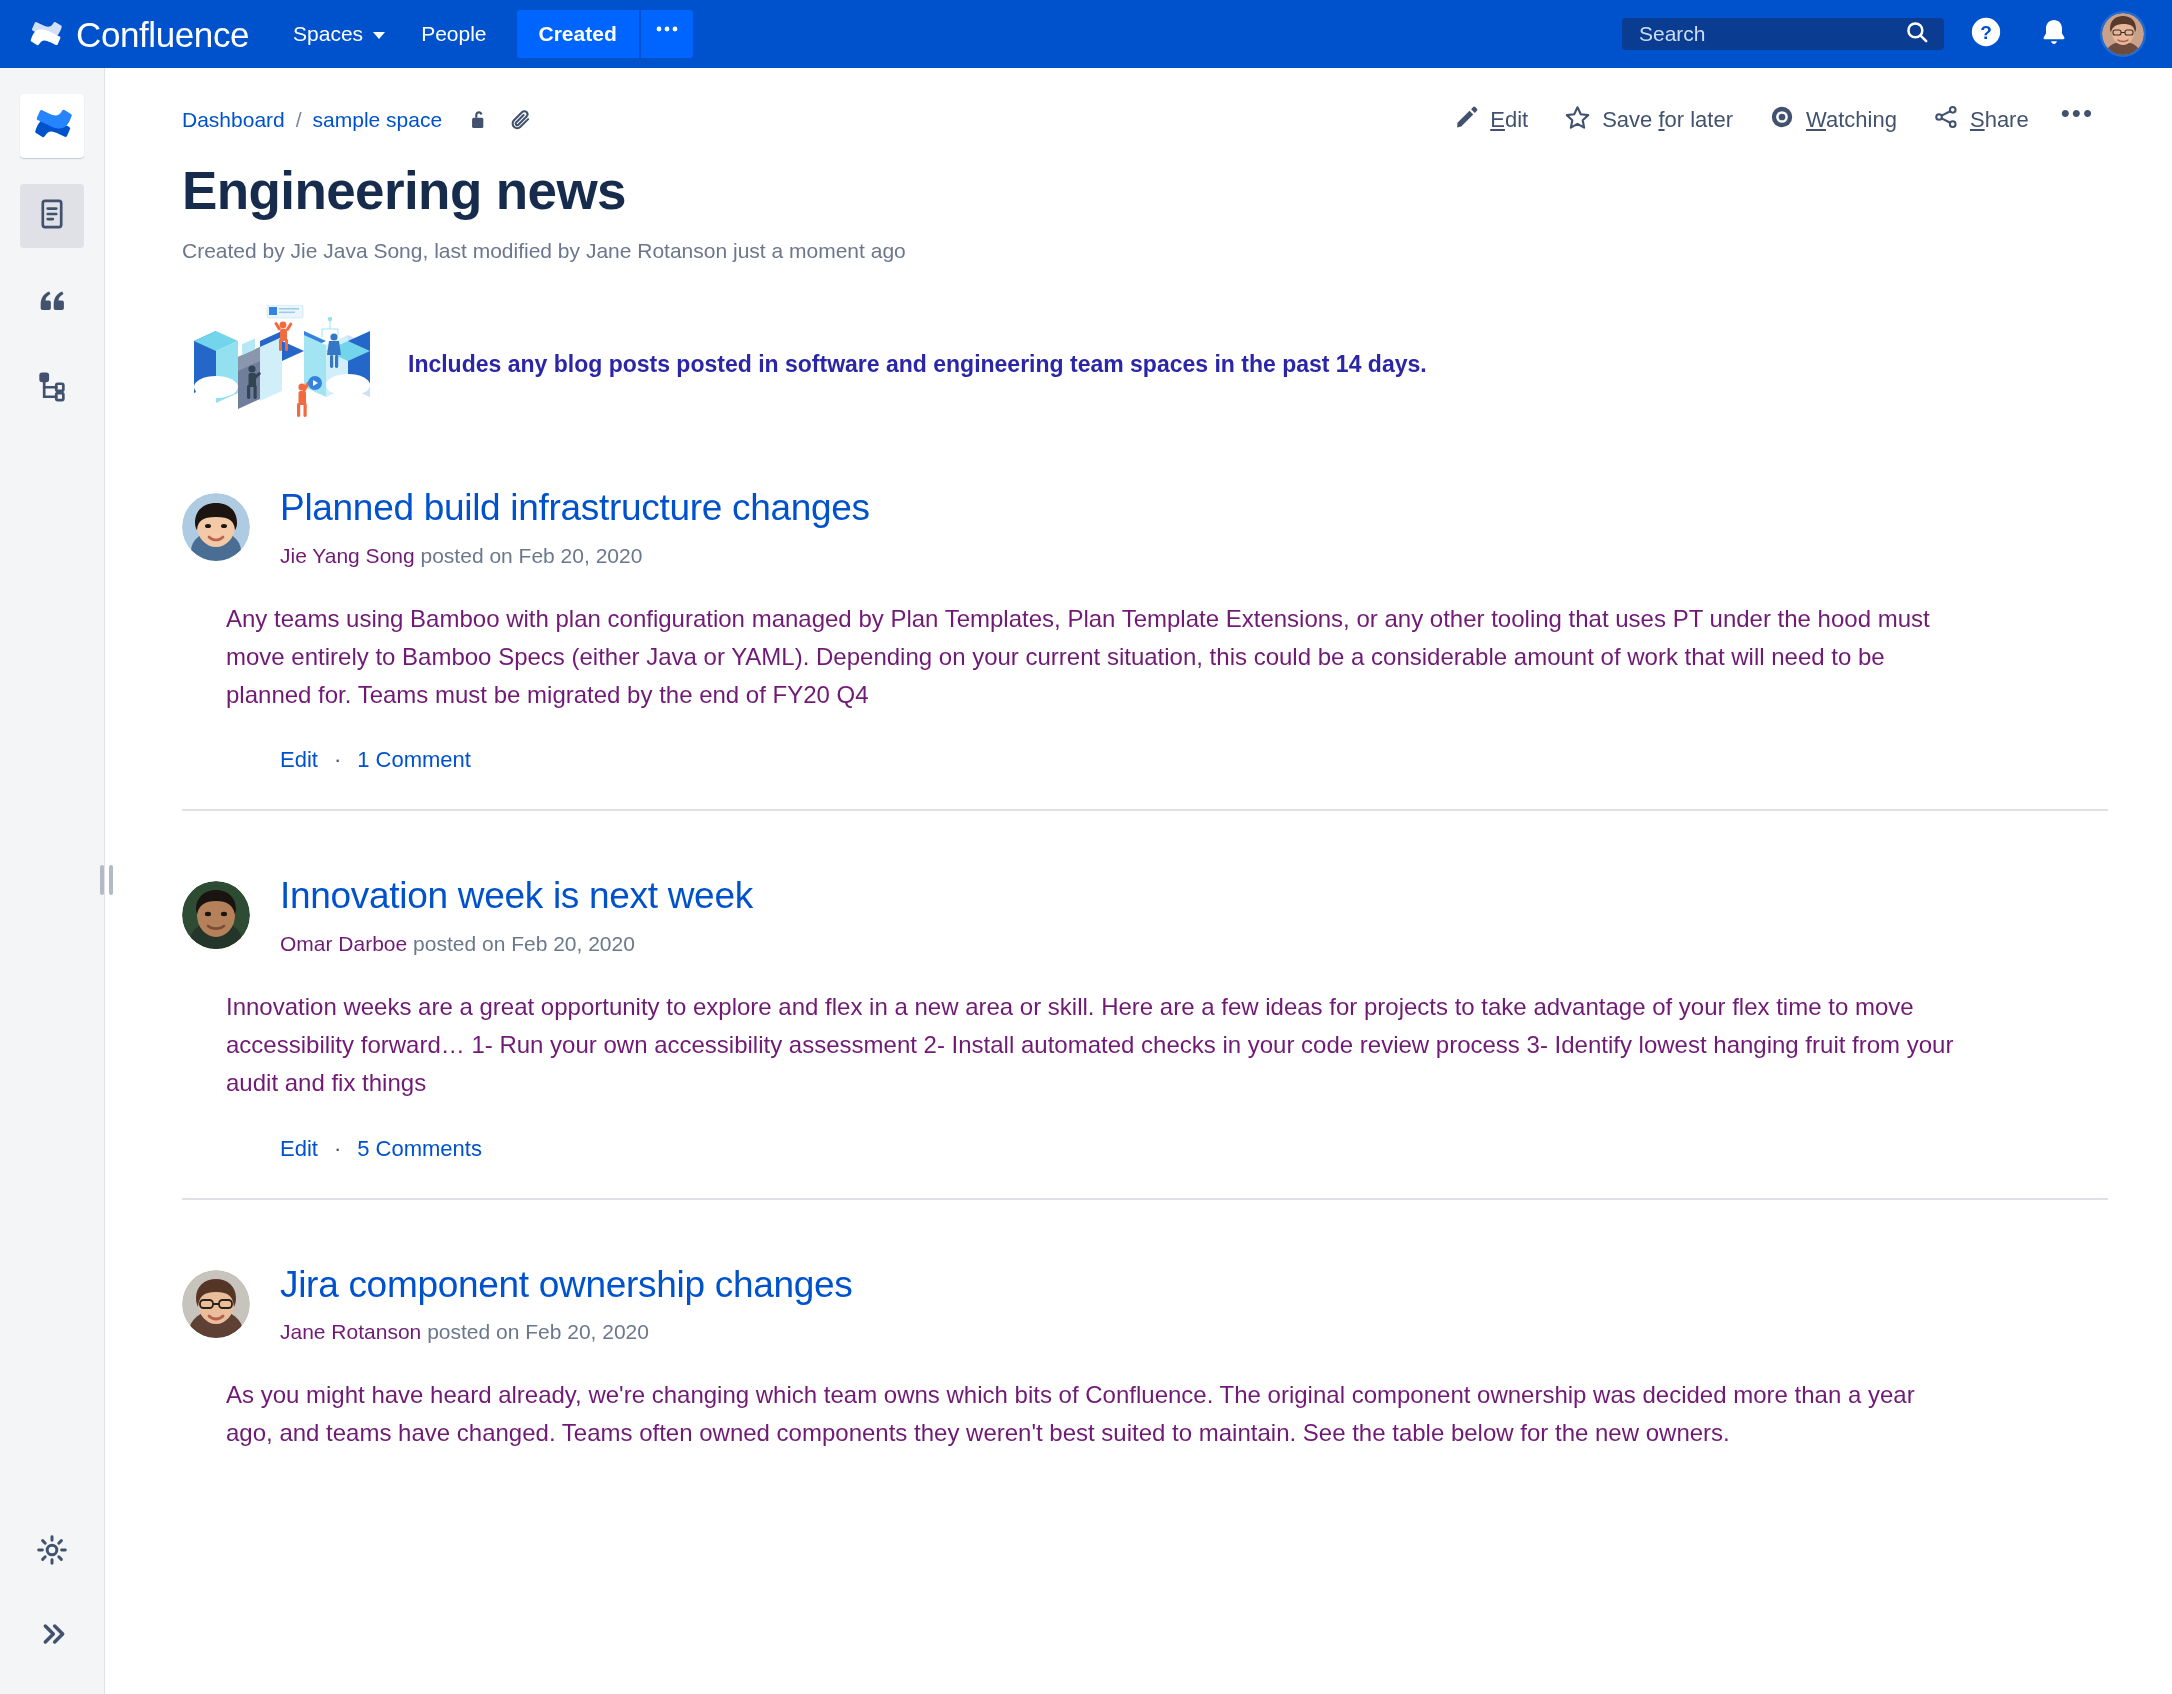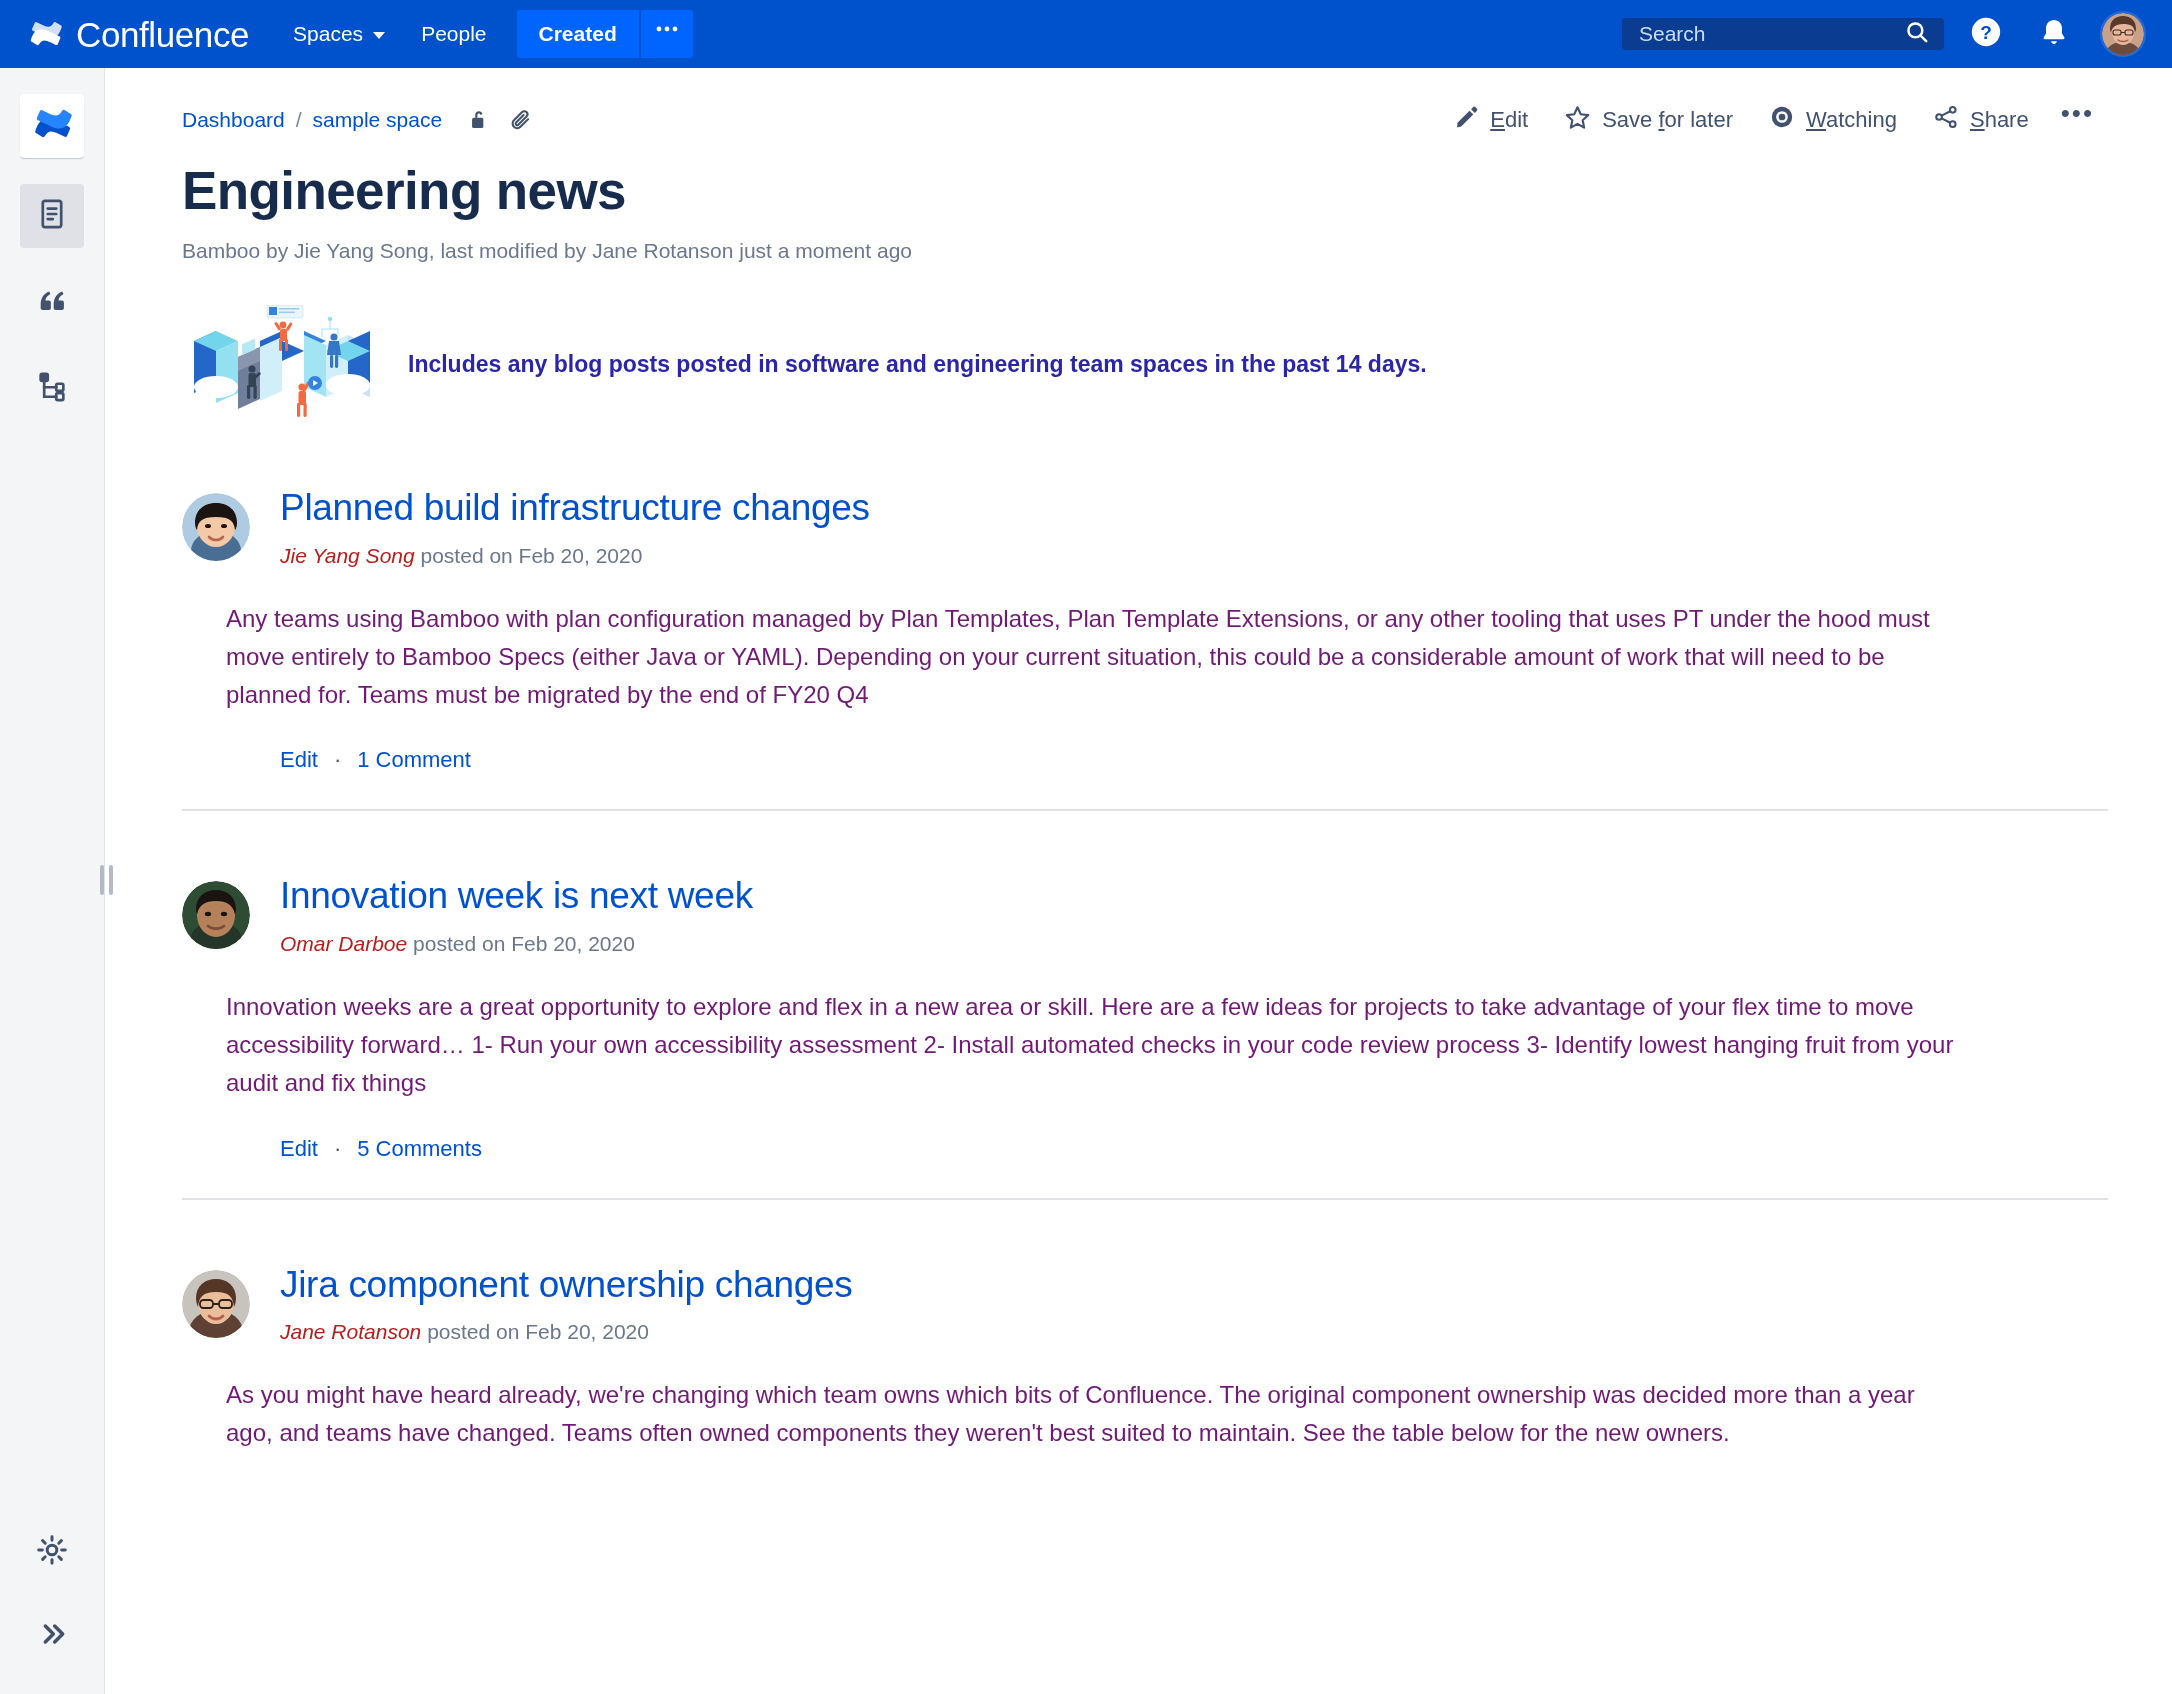--- a/index.html
+++ b/index.html
@@ -156,21 +156,21 @@
   .post { margin-top: 64px; }
   .post-head { display: flex; gap: 30px; align-items: flex-start; }
   .post-avatar { width: 68px; height: 68px; border-radius: 50%;
     flex: 0 0 auto; overflow: hidden; margin-top: 6px; }
   .post-avatar svg { display: block; }
   .post-title {
     color: #0052CC; font-size: 37px; font-weight: 400;
     letter-spacing: -0.3px; cursor: pointer; line-height: 1.12;
   }
   .post-meta { font-size: 21px; color: #6B778C; margin-top: 15px; }
-  .post-meta a { color: #b91c1c; text-decoration: none; cursor: pointer; font-style: italic; }
+  .post-meta a { color: #701a75; text-decoration: none; cursor: pointer; }
   .post-body {
     color: #701a75; font-size: 24px; line-height: 1.58;
     margin-top: 32px; margin-left: 44px; max-width: 1735px;
   }
   .post-links { margin-left: 98px; margin-top: 34px;
     display: flex; align-items: center; gap: 16px; font-size: 22px; }
   .post-links a { color: #0052CC; text-decoration: none; cursor: pointer; }
   .post-links .dot { color: #42526E; }
   .divider { height: 2px; background: #DFE1E6; margin-top: 36px; }
 </style>
@@ -389,21 +389,21 @@
             </svg>
           </span>
           <span class="lbl"><u>S</u>hare</span>
         </div>
 
         <div class="pa-more">•••</div>
       </div>
     </div>
 
     <h1 id="title">Engineering news</h1>
-    <div id="byline">Bamboo by Jie Yang Song, last modified by Jane Rotanson just a moment ago</div>
+    <div id="byline">Created by Jie Java Song, last modified by Jane Rotanson just a moment ago</div>
 
     <div class="banner">
       <span class="banner-illo">
         <svg viewBox="0 0 200 118" width="200" height="118">
           <g opacity="0.97">
             <path d="M12 36 L34 26 L34 78 L12 88 Z" fill="#1E63C8"></path>
             <path d="M12 36 L34 26 L56 36 L34 46 Z" fill="#6FD4EC"></path>
             <path d="M34 46 L56 36 L56 88 L34 98 Z" fill="#8FDFF0"></path>
             <ellipse cx="34" cy="82" rx="22" ry="11" fill="#ffffff"></ellipse>
             <path d="M56 52 L78 42 L78 94 L56 104 Z" fill="#6C7A99"></path>

